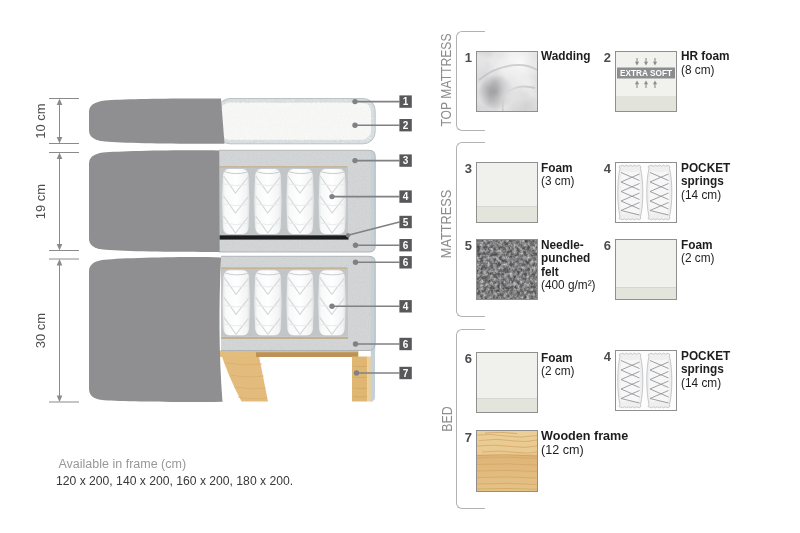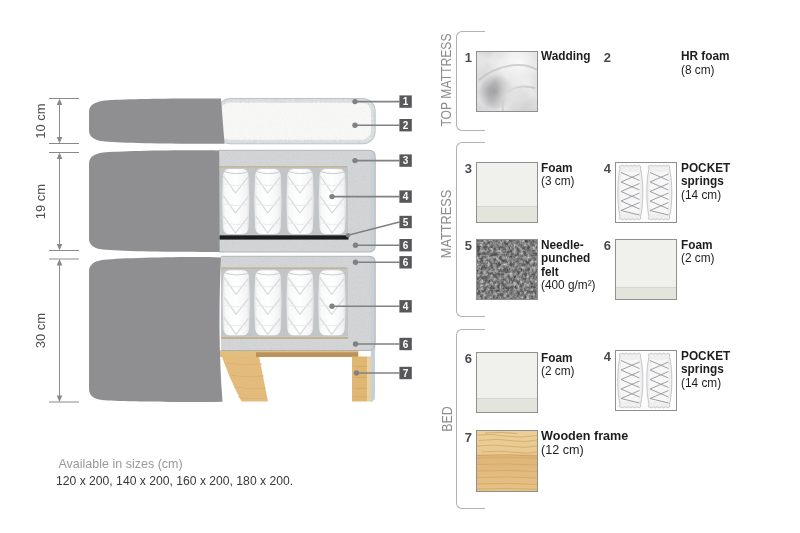--- a/index.html
+++ b/index.html
@@ -176,21 +176,21 @@
         <text x="405.6" y="265.8">6</text>
   <rect x="399.4" y="300.1" width="12.4" height="12.4" fill="#58585a"></rect>
         <text x="405.6" y="309.8">4</text>
   <rect x="399.4" y="337.8" width="12.4" height="12.4" fill="#58585a"></rect>
         <text x="405.6" y="347.5">6</text>
   <rect x="399.4" y="366.8" width="12.4" height="12.4" fill="#58585a"></rect>
         <text x="405.6" y="376.5">7</text>
 </g>
 </svg>
 
-<div style="position:absolute;left:58.5px;top:456.8px;font-size:12.5px;color:#98989a;">Available in sizes (cm)</div>
+<div style="position:absolute;left:58.5px;top:456.8px;font-size:12.5px;color:#98989a;">Available in frame (cm)</div>
 <div style="position:absolute;left:56px;top:473.3px;font-size:13.5px;color:#39393b;transform:scaleX(0.9);transform-origin:left top;">120 x 200, 140 x 200, 160 x 200, 180 x 200.</div>
 
 <div class="brk" style="left:456px;top:31px;height:100px;"></div>
 <div class="vlab" style="left:444.5px;top:79.5px;transform:translate(-50%,-50%) rotate(-90deg) scaleX(0.81);">TOP MATTRESS</div>
 <div class="brk" style="left:456px;top:141.5px;height:175px;"></div>
 <div class="vlab" style="left:444.5px;top:223.5px;transform:translate(-50%,-50%) rotate(-90deg) scaleX(0.85);">MATTRESS</div>
 <div class="brk" style="left:456px;top:329px;height:180px;"></div>
 <div class="vlab" style="left:446px;top:419px;transform:translate(-50%,-50%) rotate(-90deg) scaleX(0.82);">BED</div>
 
 <div class="num" style="left:452px;top:49.5px;">1</div>
@@ -218,20 +218,38 @@
   </g>
   <radialGradient id="wadg3" cx="0.55" cy="0.75" r="0.35">
           <stop offset="0" stop-color="#e4e4e5" stop-opacity="0.9"></stop>
           <stop offset="1" stop-color="#e4e4e5" stop-opacity="0"></stop>
         </radialGradient>
   <rect width="60" height="59" fill="url(#wadg3)"></rect>
 </svg></div>
 <div class="lbl" style="left:541px;top:49px;"><b>Wadding</b></div>
 
 <div class="num" style="left:591px;top:49.5px;">2</div>
+<div class="sq" style="left:614.5px;top:50.5px;" id="sq-hr"><svg width="60" height="59" viewBox="0 0 60 59">
+  <rect width="60" height="59" fill="#f1f2ee"></rect>
+  <rect y="44" width="60" height="15" fill="#e2e3db"></rect>
+  <g stroke="#8c8d8f" stroke-width="1.1" fill="none">
+    <path d="M21,6 V11 M30,6 V11 M39,6 V11"></path>
+    <path d="M21,36 V31 M30,36 V31 M39,36 V31"></path>
+  </g>
+  <g fill="#8c8d8f" stroke="none">
+    <path d="M21,13.5 L18.9,9.8 L23.1,9.8 Z"></path>
+          <path d="M30,13.5 L27.9,9.8 L32.1,9.8 Z"></path>
+          <path d="M39,13.5 L36.9,9.8 L41.1,9.8 Z"></path>
+    <path d="M21,28.5 L18.9,32.2 L23.1,32.2 Z"></path>
+          <path d="M30,28.5 L27.9,32.2 L32.1,32.2 Z"></path>
+          <path d="M39,28.5 L36.9,32.2 L41.1,32.2 Z"></path>
+  </g>
+  <rect x="1" y="15.5" width="58" height="11" fill="#8c8d8f"></rect>
+  <text x="30" y="24" font-size="9" font-weight="bold" fill="#fff" text-anchor="middle" textLength="52" lengthAdjust="spacingAndGlyphs">EXTRA SOFT</text>
+</svg></div>
 <div class="lbl" style="left:681px;top:49px;"><b>HR foam</b><br>(8 cm)</div>
 
 <div class="num" style="left:452px;top:161px;">3</div>
 <div class="sq" style="left:475.5px;top:162px;" id="sq-foam3"><svg width="60" height="59" viewBox="0 0 60 59">
   <rect width="60" height="59" fill="#f0f1ed"></rect>
         <rect y="43" width="60" height="16" fill="#e3e4dc"></rect>
   <rect y="43" width="60" height="1" fill="#d5d6ce"></rect>
 </svg></div>
 <div class="lbl" style="left:541px;top:160.5px;"><b>Foam</b><br>(3 cm)</div>
 

